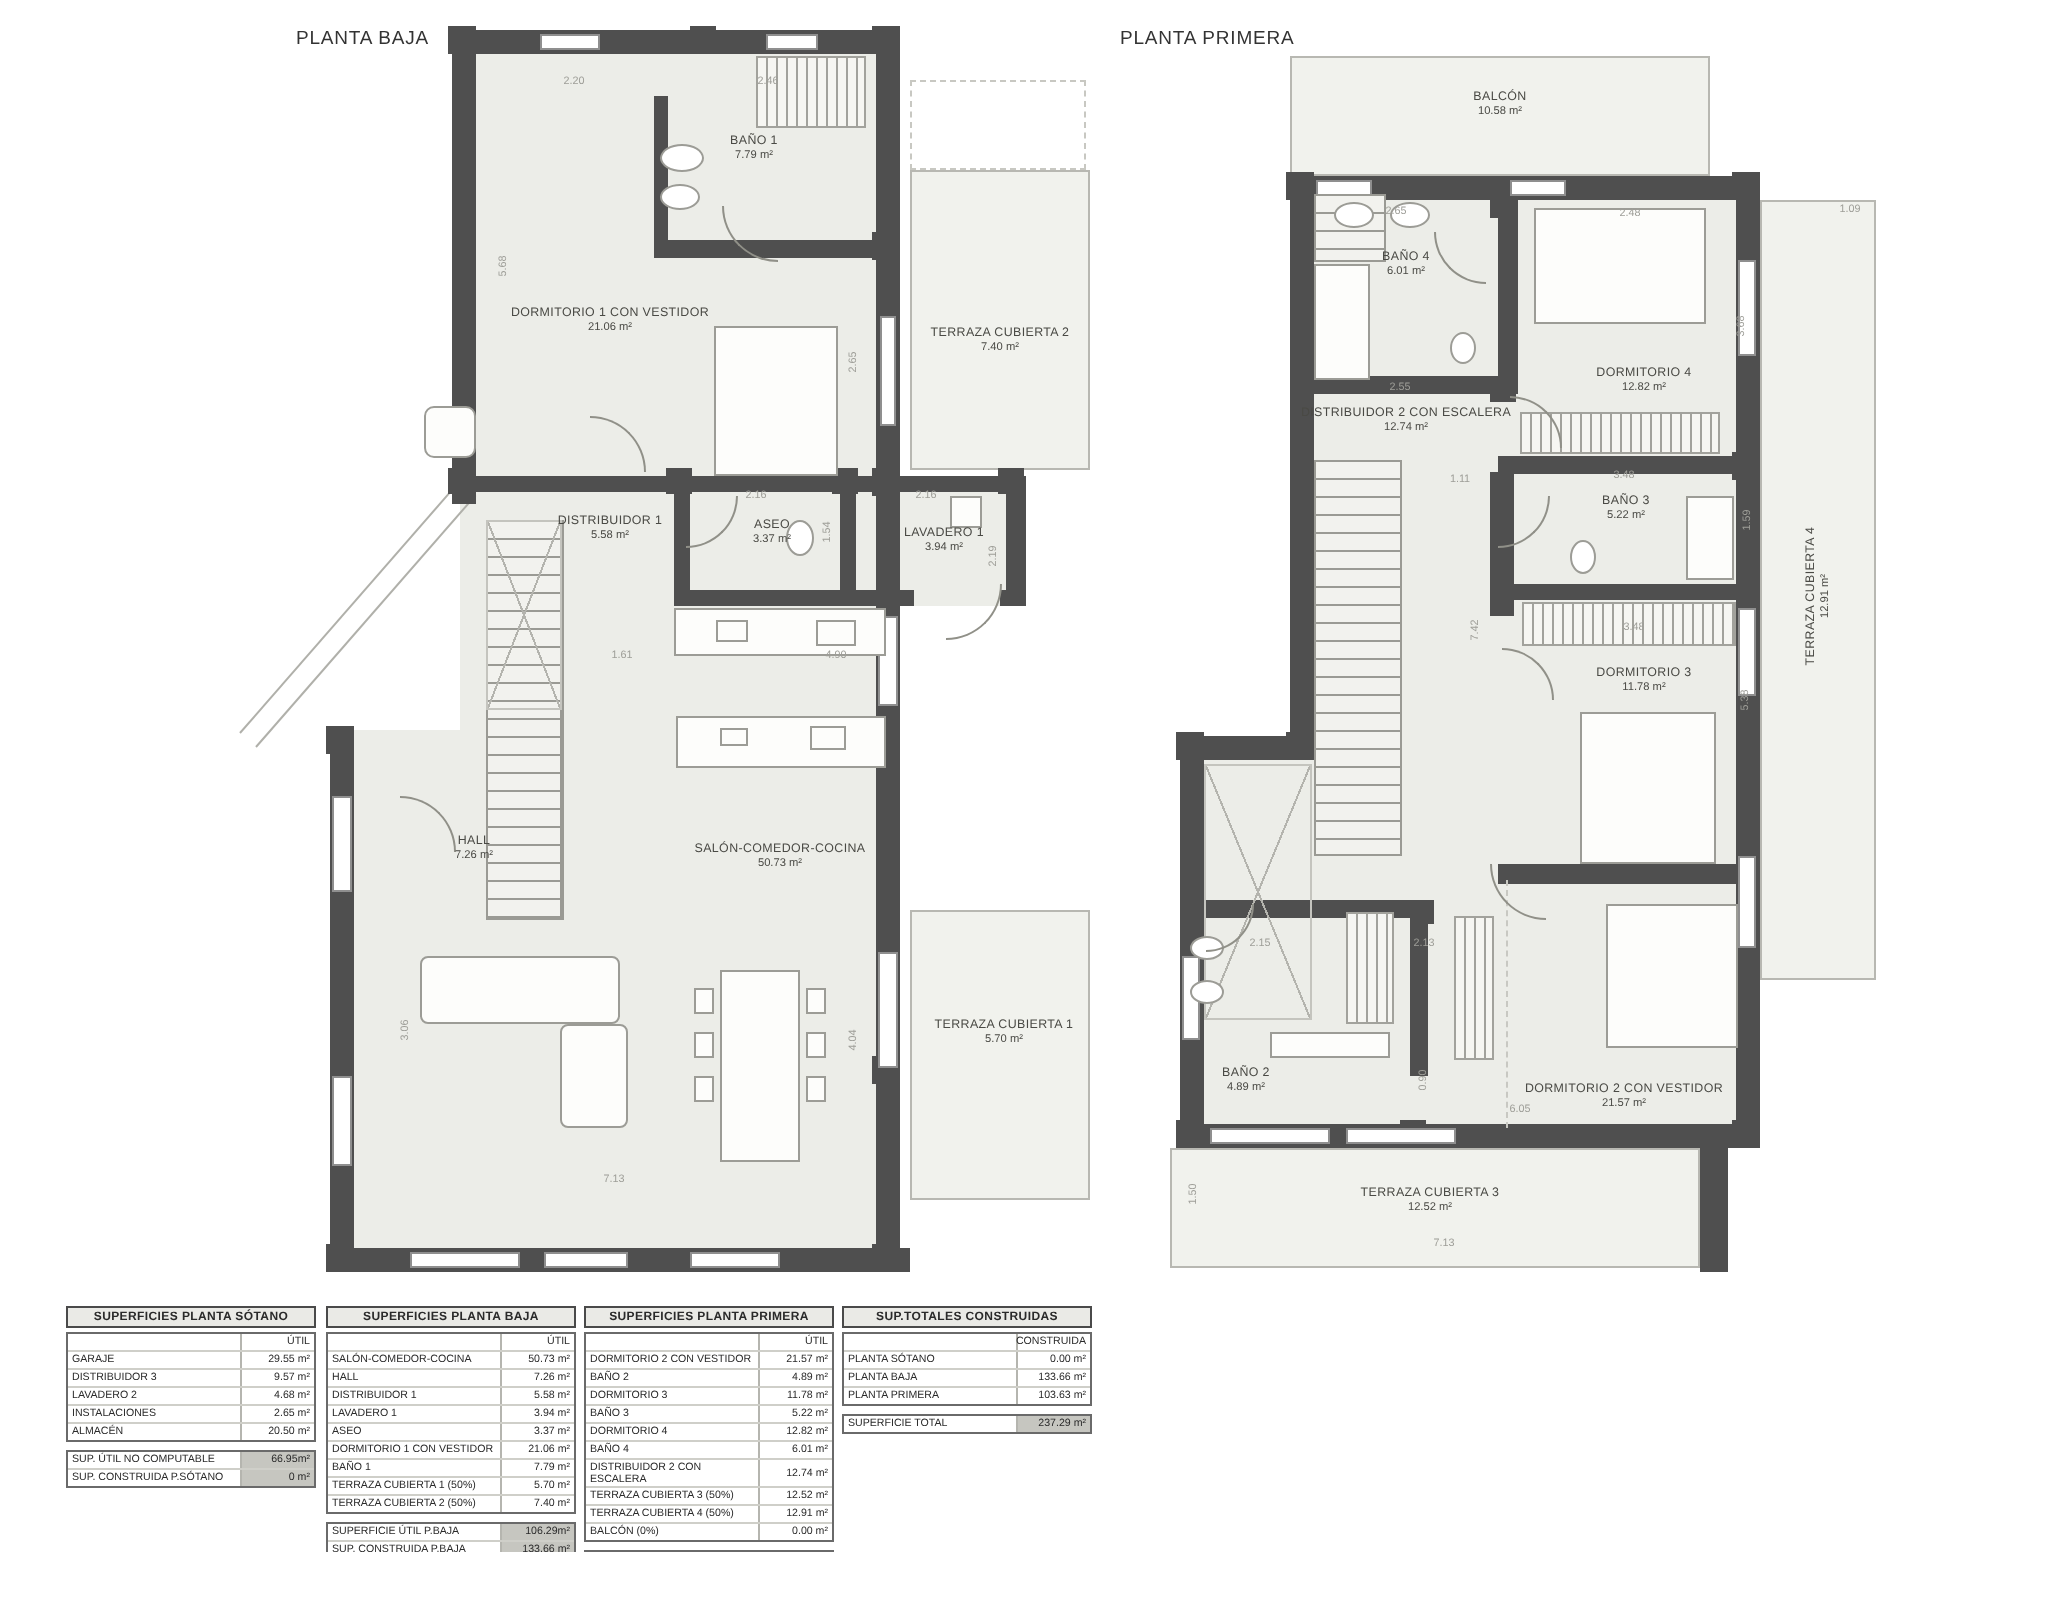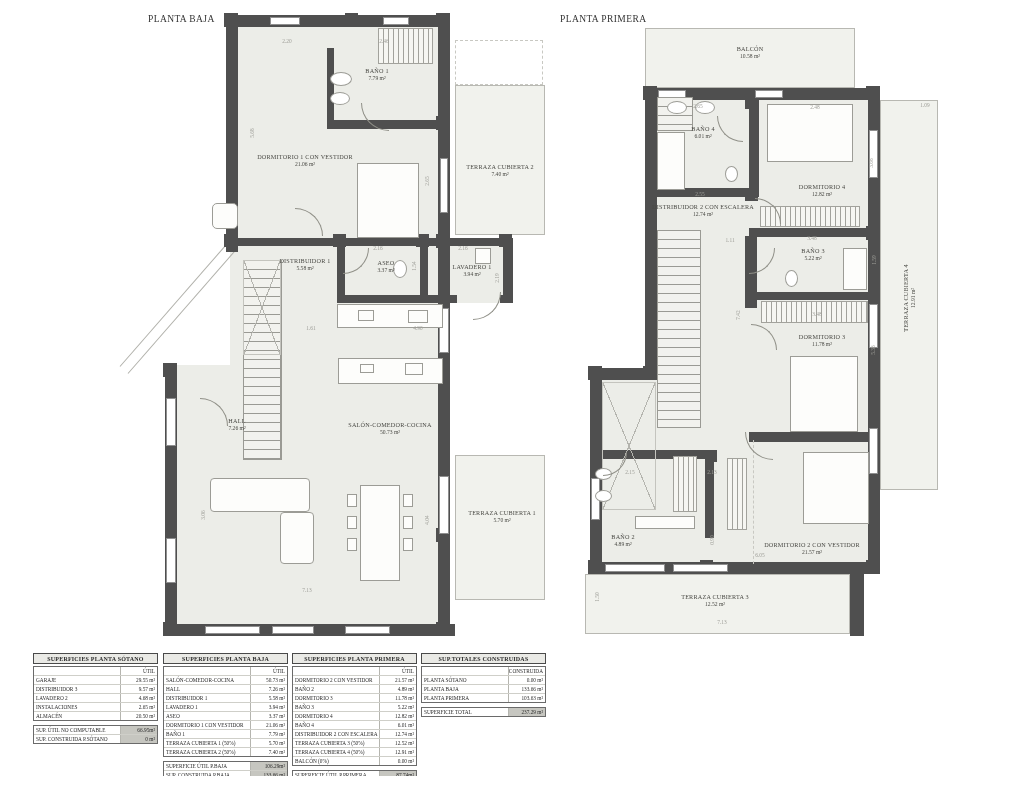--- a/index.html
+++ b/index.html
@@ -1,17 +1,17 @@
 <!DOCTYPE html>
 <html><head>
 <meta charset="utf-8">
 <style>
   html,body{margin:0;padding:0;background:#fff;}
   .page{position:relative;width:1024px;height:776px;background:#ffffff;overflow:hidden;
-        font-family:Liberation Serif, serif;-webkit-font-smoothing:antialiased;}
+        font-family:Liberation Sans, sans-serif;-webkit-font-smoothing:antialiased;}
   .plan{position:absolute;}
   .ptitle{position:absolute;font-size:9.5px;color:#333;letter-spacing:.4px;}
   
   .w{position:absolute;background:#4f4f4f;}
   .win{position:absolute;background:#fff;border:1px solid #8f8f8f;box-sizing:border-box;}
   .floor{position:absolute;background:#ecede8;}
   .terr{position:absolute;background:#f1f2ed;border:1px solid #b8b8b2;box-sizing:border-box;}
   .furn{position:absolute;background:#fdfdfb;border:1px solid #9c9c96;box-sizing:border-box;}
   .fix{position:absolute;background:#fff;border:1px solid #9c9c96;border-radius:50%;box-sizing:border-box;}
   .stairs{position:absolute;background:repeating-linear-gradient(180deg,#f2f2ee 0 8px,#9a9a94 8px 9px);

